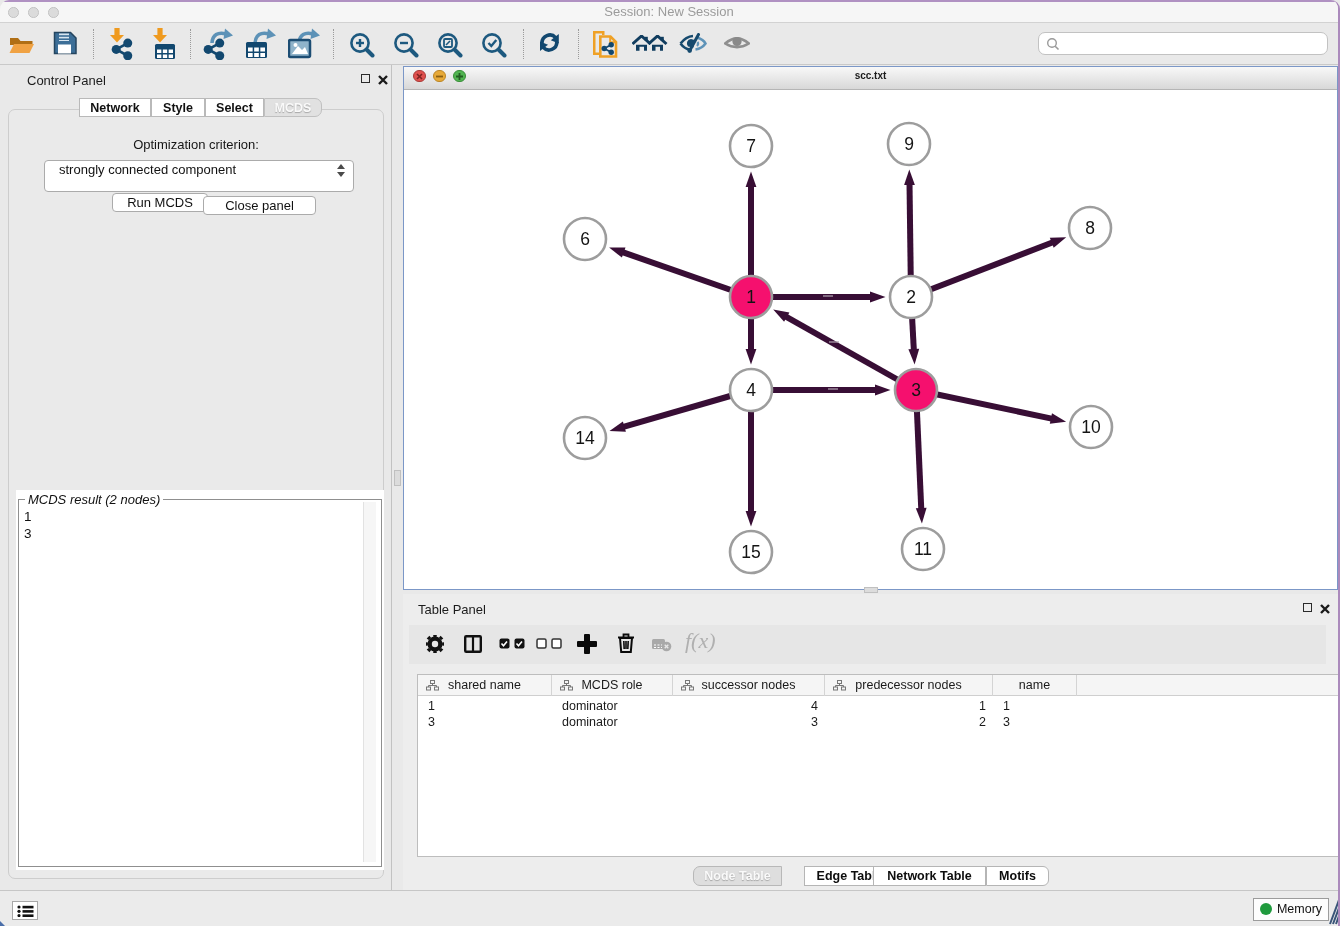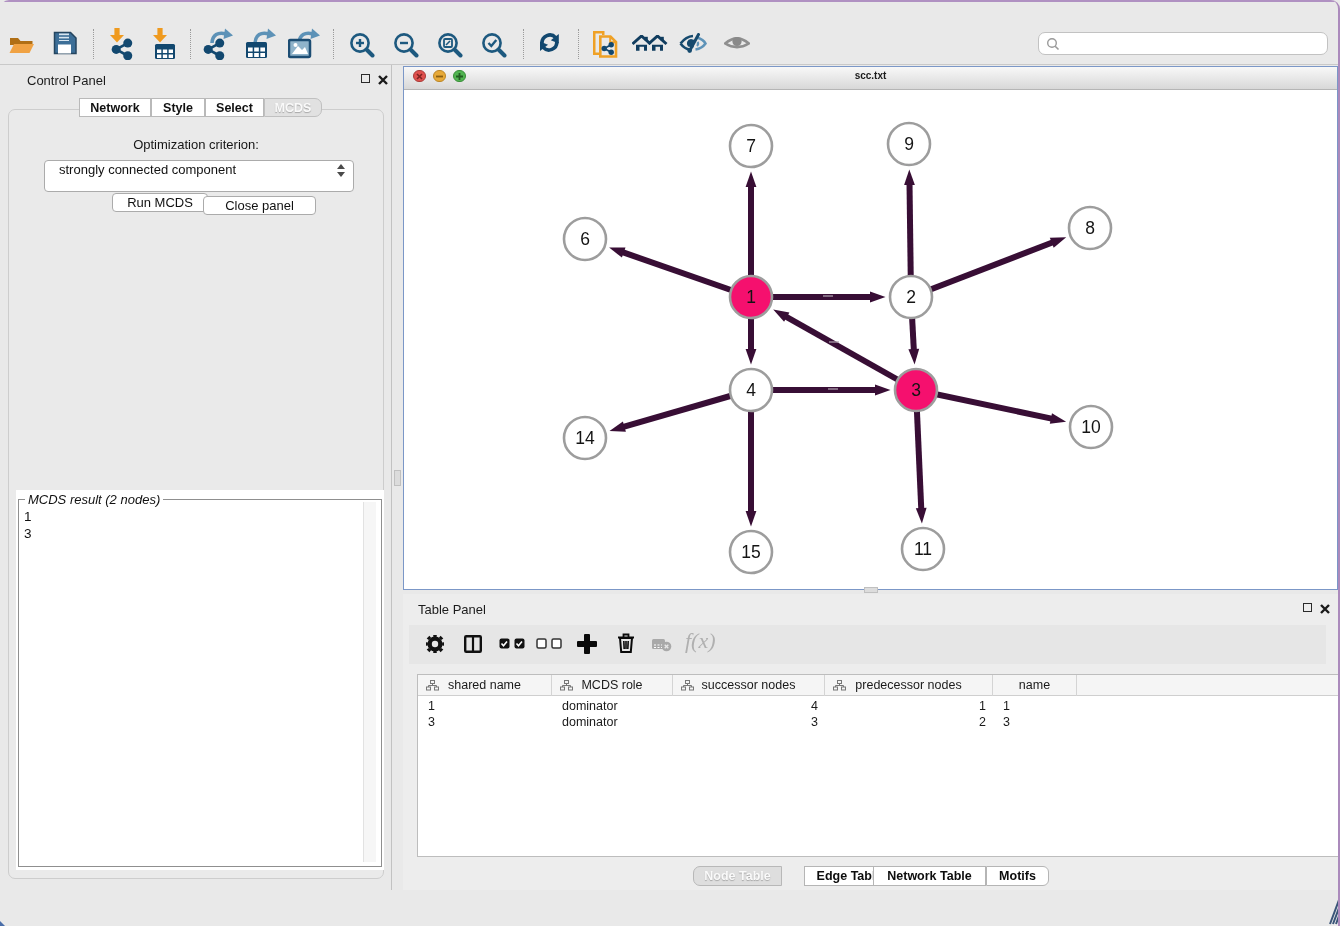--- a/index.html
+++ b/index.html
@@ -31,20 +31,26 @@
 .hcell{position:absolute;top:0;height:21px;border-right:1px solid #d4d4d4;font-size:12.5px;color:#1a1a1a;text-align:center;line-height:21px;}
 .tcell{position:absolute;font-size:12.5px;color:#1a1a1a;height:16px;line-height:16px;}
 .btab{position:absolute;top:0;height:20px;background:#fff;border:1px solid #b5b5b5;font-size:12.5px;font-weight:bold;color:#0d0d0d;text-align:center;line-height:19px;}
 #statusbar{position:absolute;left:0;top:890px;width:100%;height:36px;background:#ebebeb;border-top:1px solid #c6c6c6;}
 #membtn{position:absolute;right:9px;top:7px;width:76px;height:23px;background:#fdfdfd;border:1px solid #9c9c9c;font-size:12.5px;color:#111;text-align:center;line-height:21px;}
 #listbtn{position:absolute;left:12px;top:10px;width:26px;height:19px;background:#fff;border:1px solid #a8a8a8;}
 </style></head>
 <body>
 <div id="frame">
 <div id="topstrip"></div>
+<div id="titlebar">
+<div class="tl" style="left:8px"></div>
+      <div class="tl" style="left:28px"></div>
+      <div class="tl" style="left:48px"></div>
+<div id="title">Session: New Session</div>
+</div>
 <div id="toolbar">
       <svg class="abs" style="left:8px;top:9px" width="27" height="22" viewBox="0 0 27 22">
         <path d="M2,6 h8 l2.5,3 h12 v4 H2 z" fill="#b06f15"></path>
         <path d="M6,12 h20 l-4.5,9 H1.5 z" fill="#f0a243"></path>
       </svg>
       <svg class="abs" style="left:53px;top:8px" width="24" height="24" viewBox="0 0 24 24">
         <path d="M1.5,1.5 h16 l5.5,5.5 v15.5 H1.5 z" fill="#3c6e97" stroke="#24455f" stroke-width="1.5"></path>
         <rect x="6" y="2.5" width="10" height="7.5" fill="#d8e5ef"></rect>
         <rect x="6" y="4.2" width="10" height="1.6" fill="#3c6e97"></rect>
         <rect x="6" y="7.4" width="10" height="1.6" fill="#3c6e97"></rect>
@@ -381,20 +387,33 @@
         <div class="tcell" style="left:407px;top:39px;width:161px;text-align:right">2</div>
         <div class="tcell" style="left:585px;top:39px">3</div>
       </div>
       <div class="abs" style="left:0;top:272px;width:937px;height:22px">
         <div class="btab" style="left:290px;width:89px;background:#dedede;border-color:#b8b8b8;border-radius:7px 0 0 7px;color:#fafafa;text-shadow:0 1px 1px #a6a6a6">Node Table</div>
         <div class="btab" style="left:379px;width:91px;margin-left:22px;">Edge Table</div>
         <div class="btab" style="left:470px;width:113px;">Network Table</div>
         <div class="btab" style="left:583px;width:63px;border-radius:0 6px 6px 0;">Motifs</div>
       </div>
     </div>
+<div id="statusbar">
+      <div id="listbtn">
+        <svg class="abs" style="left:4px;top:3px" width="17" height="12" viewBox="0 0 17 12">
+          <circle cx="2" cy="2" r="1.6" fill="#111"></circle>
+          <rect x="5.5" y="0.8" width="11" height="2.6" fill="#111"></rect>
+          <circle cx="2" cy="6.3" r="1.6" fill="#111"></circle>
+          <rect x="5.5" y="5.1" width="11" height="2.6" fill="#111"></rect>
+          <circle cx="2" cy="10.6" r="1.6" fill="#111"></circle>
+          <rect x="5.5" y="9.4" width="11" height="2.6" fill="#111"></rect>
+        </svg>
+      </div>
+      <div id="membtn"><span style="display:inline-block;width:12px;height:12px;border-radius:50%;background:#1f9a3d;vertical-align:-2px;margin-right:5px"></span>Memory</div>
+    </div>
 <svg class="abs" style="left:0;top:921px" width="5" height="5" viewBox="0 0 5 5">
       <path d="M0,5 L5,5 L0,0 z" fill="#4a6ea9"></path>
     </svg>
     <div class="abs" style="left:394px;top:470px;width:7px;height:16px;background:#dcdcdc;border:1px solid #c0c0c0"></div>
     <div class="abs" style="left:864px;top:587px;width:14px;height:6px;background:#dcdcdc;border:1px solid #c0c0c0"></div>
     <svg class="abs" style="left:1328px;top:898px" width="12" height="28" viewBox="0 0 12 28">
       <path d="M11,2 L2,26 M11,10 L5,26 M11,18 L8,26" stroke="#3a5578" stroke-width="2"></path>
     </svg>
 </div>
 </body></html>

